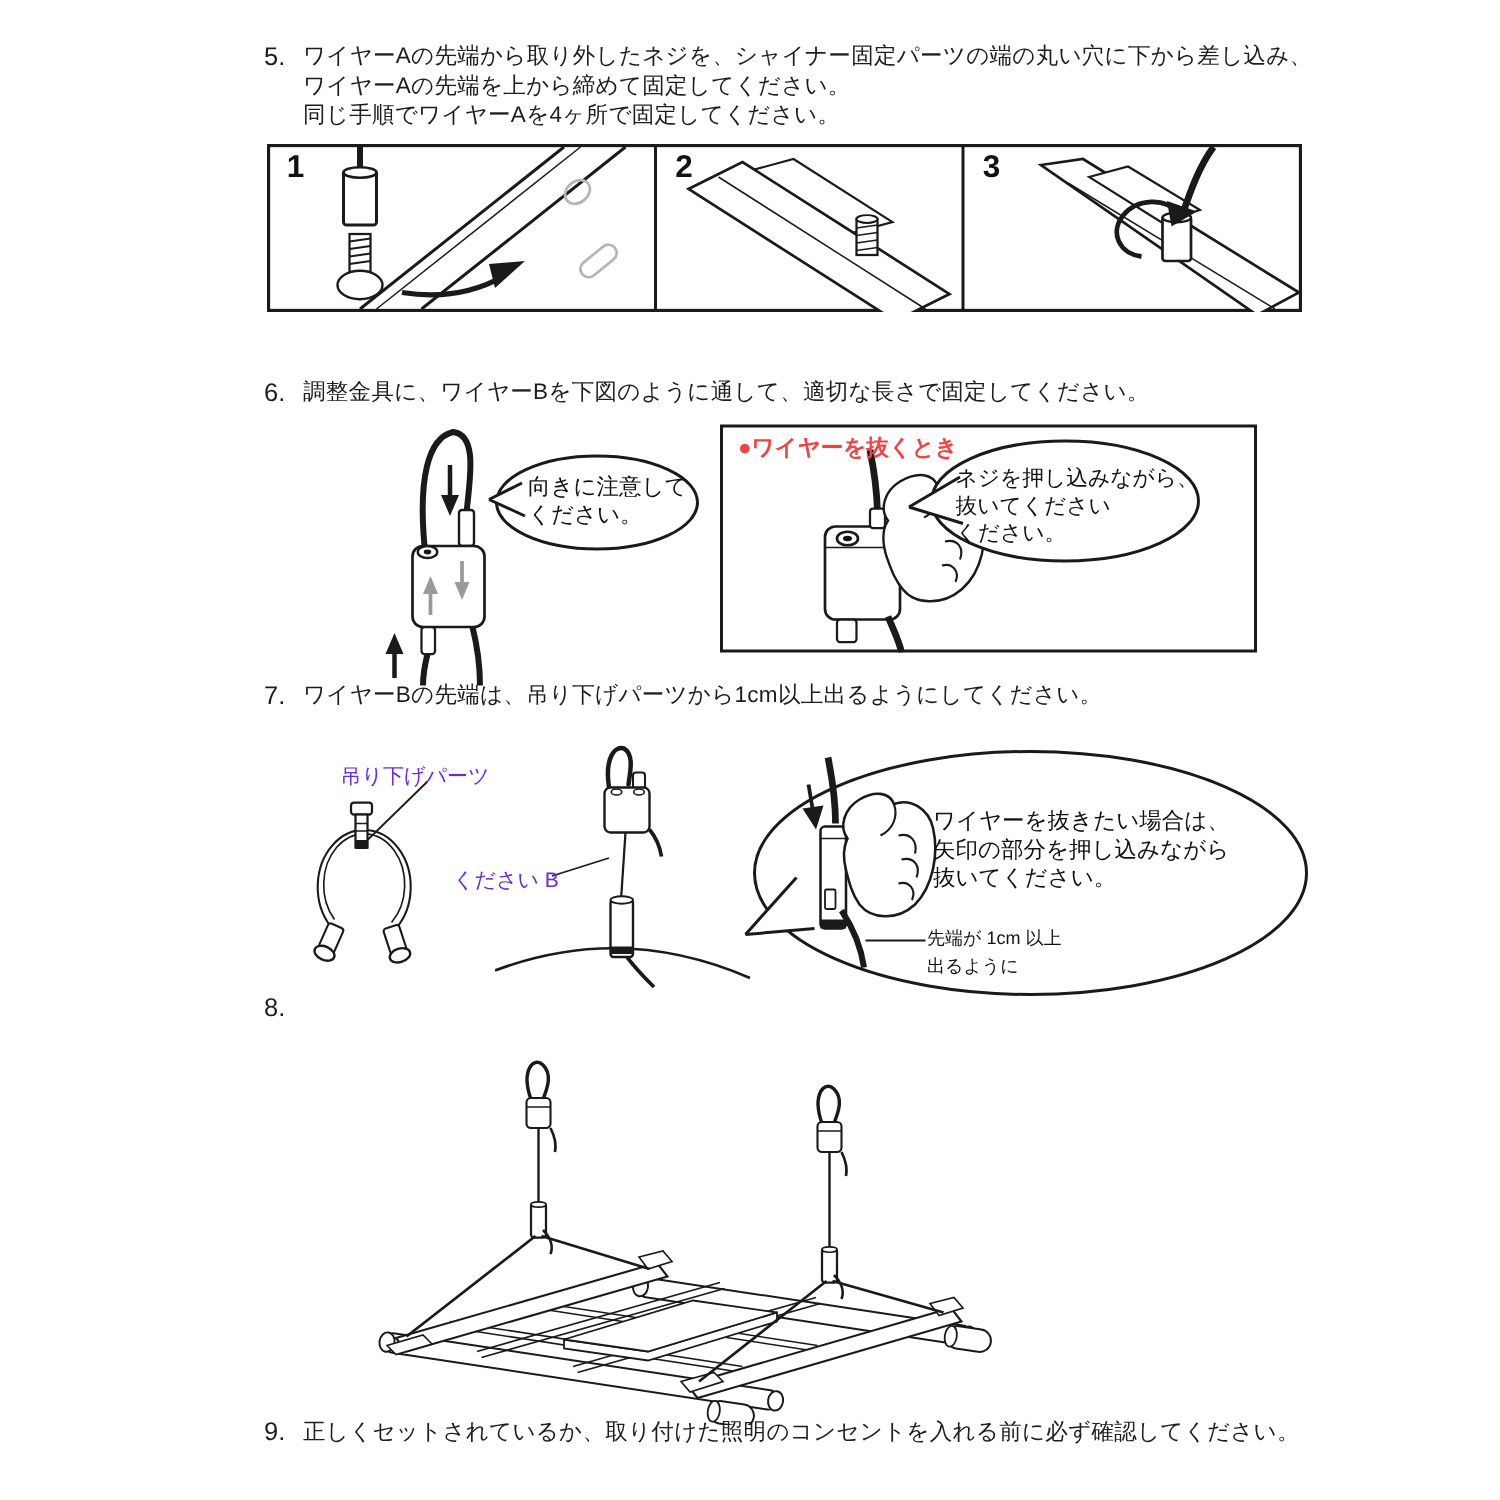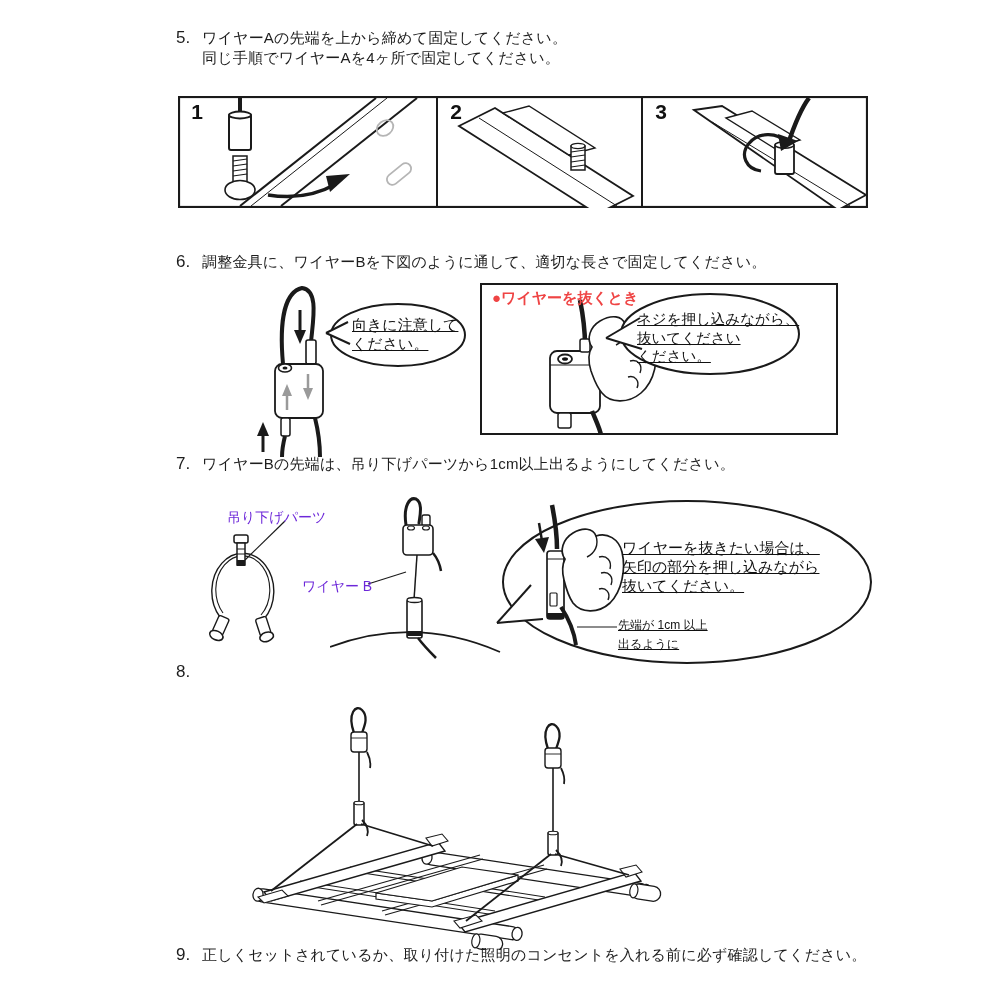--- a/index.html
+++ b/index.html
@@ -4,35 +4,36 @@
 <style>
   html,body { margin:0; padding:0; background:#fff; }
   body { width:1000px; height:1000px; font-family:"Liberation Sans","DejaVu Sans",sans-serif; color:#1d1d1d; }
   .page { position:relative; width:1000px; height:1000px; background:#fff; overflow:hidden; }
   .step { position:absolute; left:176px; display:flex; }
   .stepnum { font-size:17px; line-height:19.5px; width:26px; flex:0 0 26px; }
   .steptext { font-size:15px; line-height:19.5px; letter-spacing:0.2px; }
   .steptext div { white-space:nowrap; }
   .lbl { position:absolute; font-size:15px; line-height:19px; color:#6d28d9; white-space:nowrap; }
   .lbl-sm { font-size:14px; }
-  .bubble-txt { position:absolute; font-size:15px; line-height:19px; color:#111; white-space:nowrap;text-decoration:underline; }
+  .bubble-txt { position:absolute; font-size:15px; line-height:19px; color:#111; white-space:nowrap; }
   .panel-num { position:absolute; width:24px; text-align:center; font-size:21px; font-weight:bold; color:#111; }
   .note-box { position:absolute; border:2px solid #1a1a1a; background:#fff; }
   .box-title { position:absolute; font-size:15px; font-weight:bold; color:#ef4444; white-space:nowrap; }
   svg { position:absolute; overflow:hidden; }
   .s { stroke:#1a1a1a; fill:none; }
 </style>
 </head>
 <body>
 
 <div class="page">
 
   <div class="step" style="top:28px">
     <span class="stepnum">5.</span>
     <div class="steptext">
+      <div>ワイヤーAの先端から取り外したネジを、シャイナー固定パーツの端の丸い穴に下から差し込み、</div>
       <div>ワイヤーAの先端を上から締めて固定してください。</div>
       <div>同じ手順でワイヤーAを4ヶ所で固定してください。</div>
     </div>
   </div>
 
   <svg style="left:178px;top:96px" width="690" height="112" viewBox="0 0 690 112">
     <rect x="1" y="1" width="688" height="110" fill="#fff" stroke="#1a1a1a" stroke-width="2.2"></rect>
     <line x1="259" y1="1" x2="259" y2="111" class="s" stroke-width="2"></line>
     <line x1="464" y1="1" x2="464" y2="111" class="s" stroke-width="2"></line>
 
@@ -187,21 +188,21 @@
     <ellipse cx="81" cy="33" rx="3.5" ry="2" class="s" stroke-width="1.1"></ellipse>
     <ellipse cx="96" cy="33" rx="3.5" ry="2" class="s" stroke-width="1.1"></ellipse>
     <path d="M103,58 C108,64 110,70 111,76" class="s" stroke-width="2.5"></path>
     <line x1="87" y1="60" x2="84" y2="105" class="s" stroke-width="1.5"></line>
     <rect x="77" y="105" width="15" height="38" rx="2" fill="#fff" stroke="#1a1a1a" stroke-width="1.6"></rect>
     <ellipse cx="84.5" cy="105" rx="7.5" ry="2.5" fill="#fff" stroke="#1a1a1a" stroke-width="1.3"></ellipse>
     <rect x="77" y="136" width="15" height="5" fill="#1a1a1a"></rect>
     <path d="M88,143 C94,151 100,157 106,163" class="s" stroke-width="2.5"></path>
     <line x1="38" y1="89" x2="76" y2="77" class="s" stroke-width="1.1"></line>
   </svg>
-  <div class="lbl lbl-sm" style="left:302px;top:577px">ワイヤー B</div>
+  <div class="lbl lbl-sm" style="left:302px;top:577px">ください B</div>
 
   <svg style="left:495px;top:495px" width="380" height="172" viewBox="0 0 380 172">
     <ellipse cx="192" cy="87" rx="184" ry="81" fill="#fff" stroke="#1a1a1a" stroke-width="2"></ellipse>
     <polygon points="2,128 36,90 48,124" fill="#fff"></polygon>
     <line x1="2" y1="128" x2="36" y2="90" class="s" stroke-width="2"></line>
     <line x1="2" y1="128" x2="48" y2="124" class="s" stroke-width="2"></line>
     <path d="M57,10 C60,25 62,38 62,54" class="s" stroke-width="4.5"></path>
     <line x1="44" y1="28" x2="47" y2="46" class="s" stroke-width="2.5"></line>
     <polygon points="40,44 54,42 49,58" fill="#1a1a1a"></polygon>
     <rect x="52" y="56" width="17" height="68" rx="3" fill="#fff" stroke="#1a1a1a" stroke-width="1.7"></rect>

